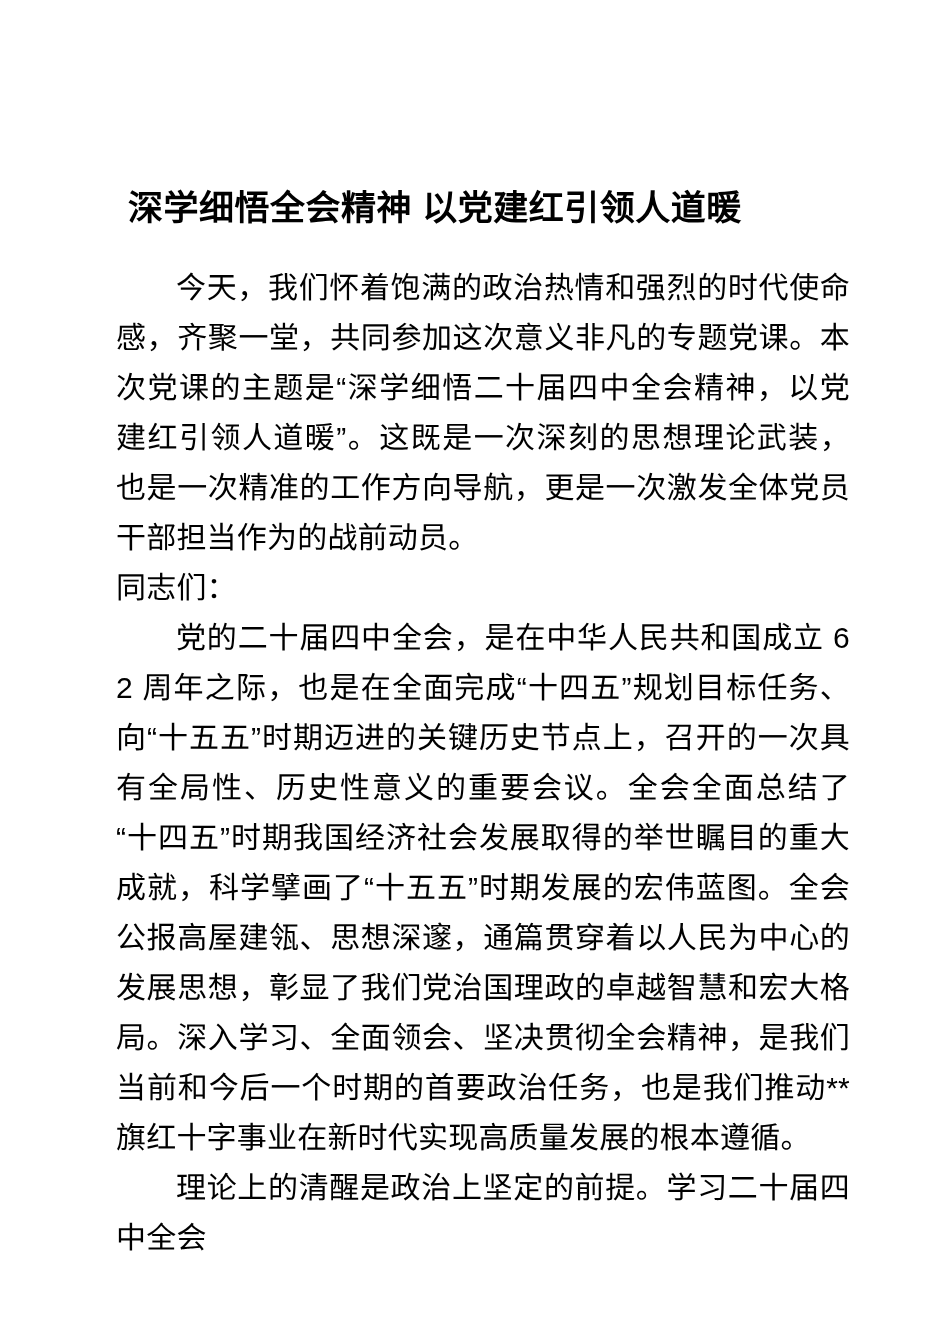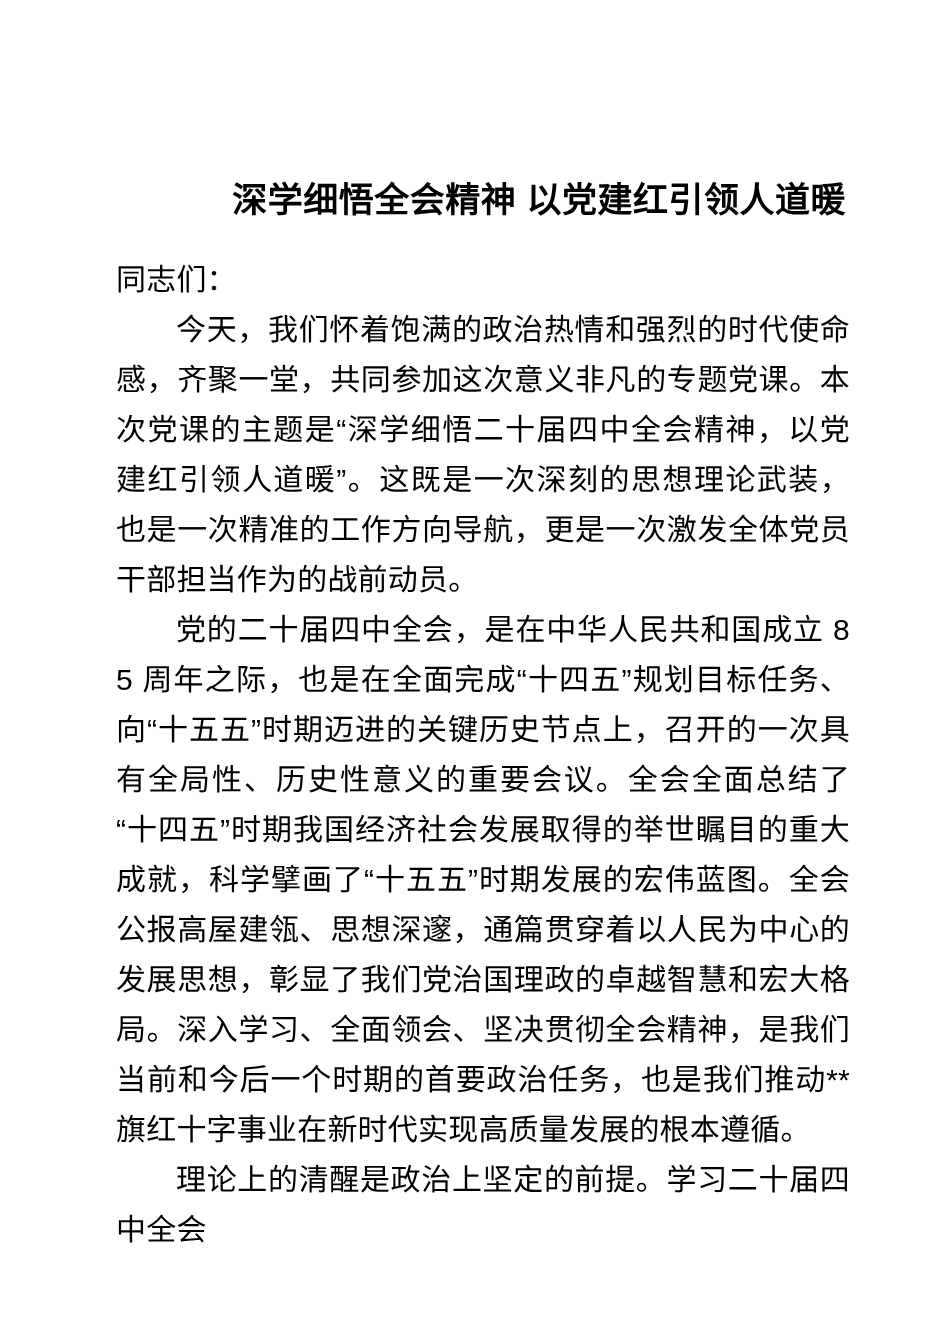--- a/index.html
+++ b/index.html
@@ -21,27 +21,27 @@
     box-sizing: border-box;
     overflow: hidden;
   }
   .content {
     position: absolute;
     left: 116px;
     top: 0;
     width: 734px;
   }
   .doc-title {
-    margin: 4px;
+    margin: 12px;
     padding: 0;
     padding-top: 172px;
     font-size: 35px;
     font-weight: 700;
     line-height: 1.35;
-    text-align: right;
+    text-align: left;
     letter-spacing: 0.5px;
     white-space: nowrap;
   }
   .body-block {
     margin-top: 32px;
   }
   p.para {
     margin: 0;
     padding: 0;
     font-size: 30px;
@@ -64,25 +64,25 @@
 </head>
 <body>
 
 <div class="page">
   <div class="content">
 
     <h1 class="doc-title">深学细悟全会精神 以党建红引领人道暖</h1>
 
     <div class="body-block">
 
+      <p class="para indent2">今天，我们怀着饱满的政治热情和强烈的时代使命感，齐聚一堂，共同参加这次意义非凡的专题党课。本次党课的主题是“深学细悟二十届四中全会精神，以党建红引领人道暖”。这既是一次深刻的思想理论武装，也是一次精准的工作方向导航，更是一次激发全体党员干部担当作为的战前动员。</p>
+
       <p class="para salutation">同志们：</p>
 
-      <p class="para indent2">今天，我们怀着饱满的政治热情和强烈的时代使命感，齐聚一堂，共同参加这次意义非凡的专题党课。本次党课的主题是“深学细悟二十届四中全会精神，以党建红引领人道暖”。这既是一次深刻的思想理论武装，也是一次精准的工作方向导航，更是一次激发全体党员干部担当作为的战前动员。</p>
-
-      <p class="para indent2">党的二十届四中全会，是在中华人民共和国成立 85 周年之际，也是在全面完成“十四五”规划目标任务、向“十五五”时期迈进的关键历史节点上，召开的一次具有全局性、历史性意义的重要会议。全会全面总结了“十四五”时期我国经济社会发展取得的举世瞩目的重大成就，科学擘画了“十五五”时期发展的宏伟蓝图。全会公报高屋建瓴、思想深邃，通篇贯穿着以人民为中心的发展思想，彰显了我们党治国理政的卓越智慧和宏大格局。深入学习、全面领会、坚决贯彻全会精神，是我们当前和今后一个时期的首要政治任务，也是我们推动**旗红十字事业在新时代实现高质量发展的根本遵循。</p>
+      <p class="para indent2">党的二十届四中全会，是在中华人民共和国成立 62 周年之际，也是在全面完成“十四五”规划目标任务、向“十五五”时期迈进的关键历史节点上，召开的一次具有全局性、历史性意义的重要会议。全会全面总结了“十四五”时期我国经济社会发展取得的举世瞩目的重大成就，科学擘画了“十五五”时期发展的宏伟蓝图。全会公报高屋建瓴、思想深邃，通篇贯穿着以人民为中心的发展思想，彰显了我们党治国理政的卓越智慧和宏大格局。深入学习、全面领会、坚决贯彻全会精神，是我们当前和今后一个时期的首要政治任务，也是我们推动**旗红十字事业在新时代实现高质量发展的根本遵循。</p>
 
 
       <p class="para indent2">理论上的清醒是政治上坚定的前提。学习二十届四中全会</p>
 
     </div>
 
   </div>
 </div>
 
 </body></html>

